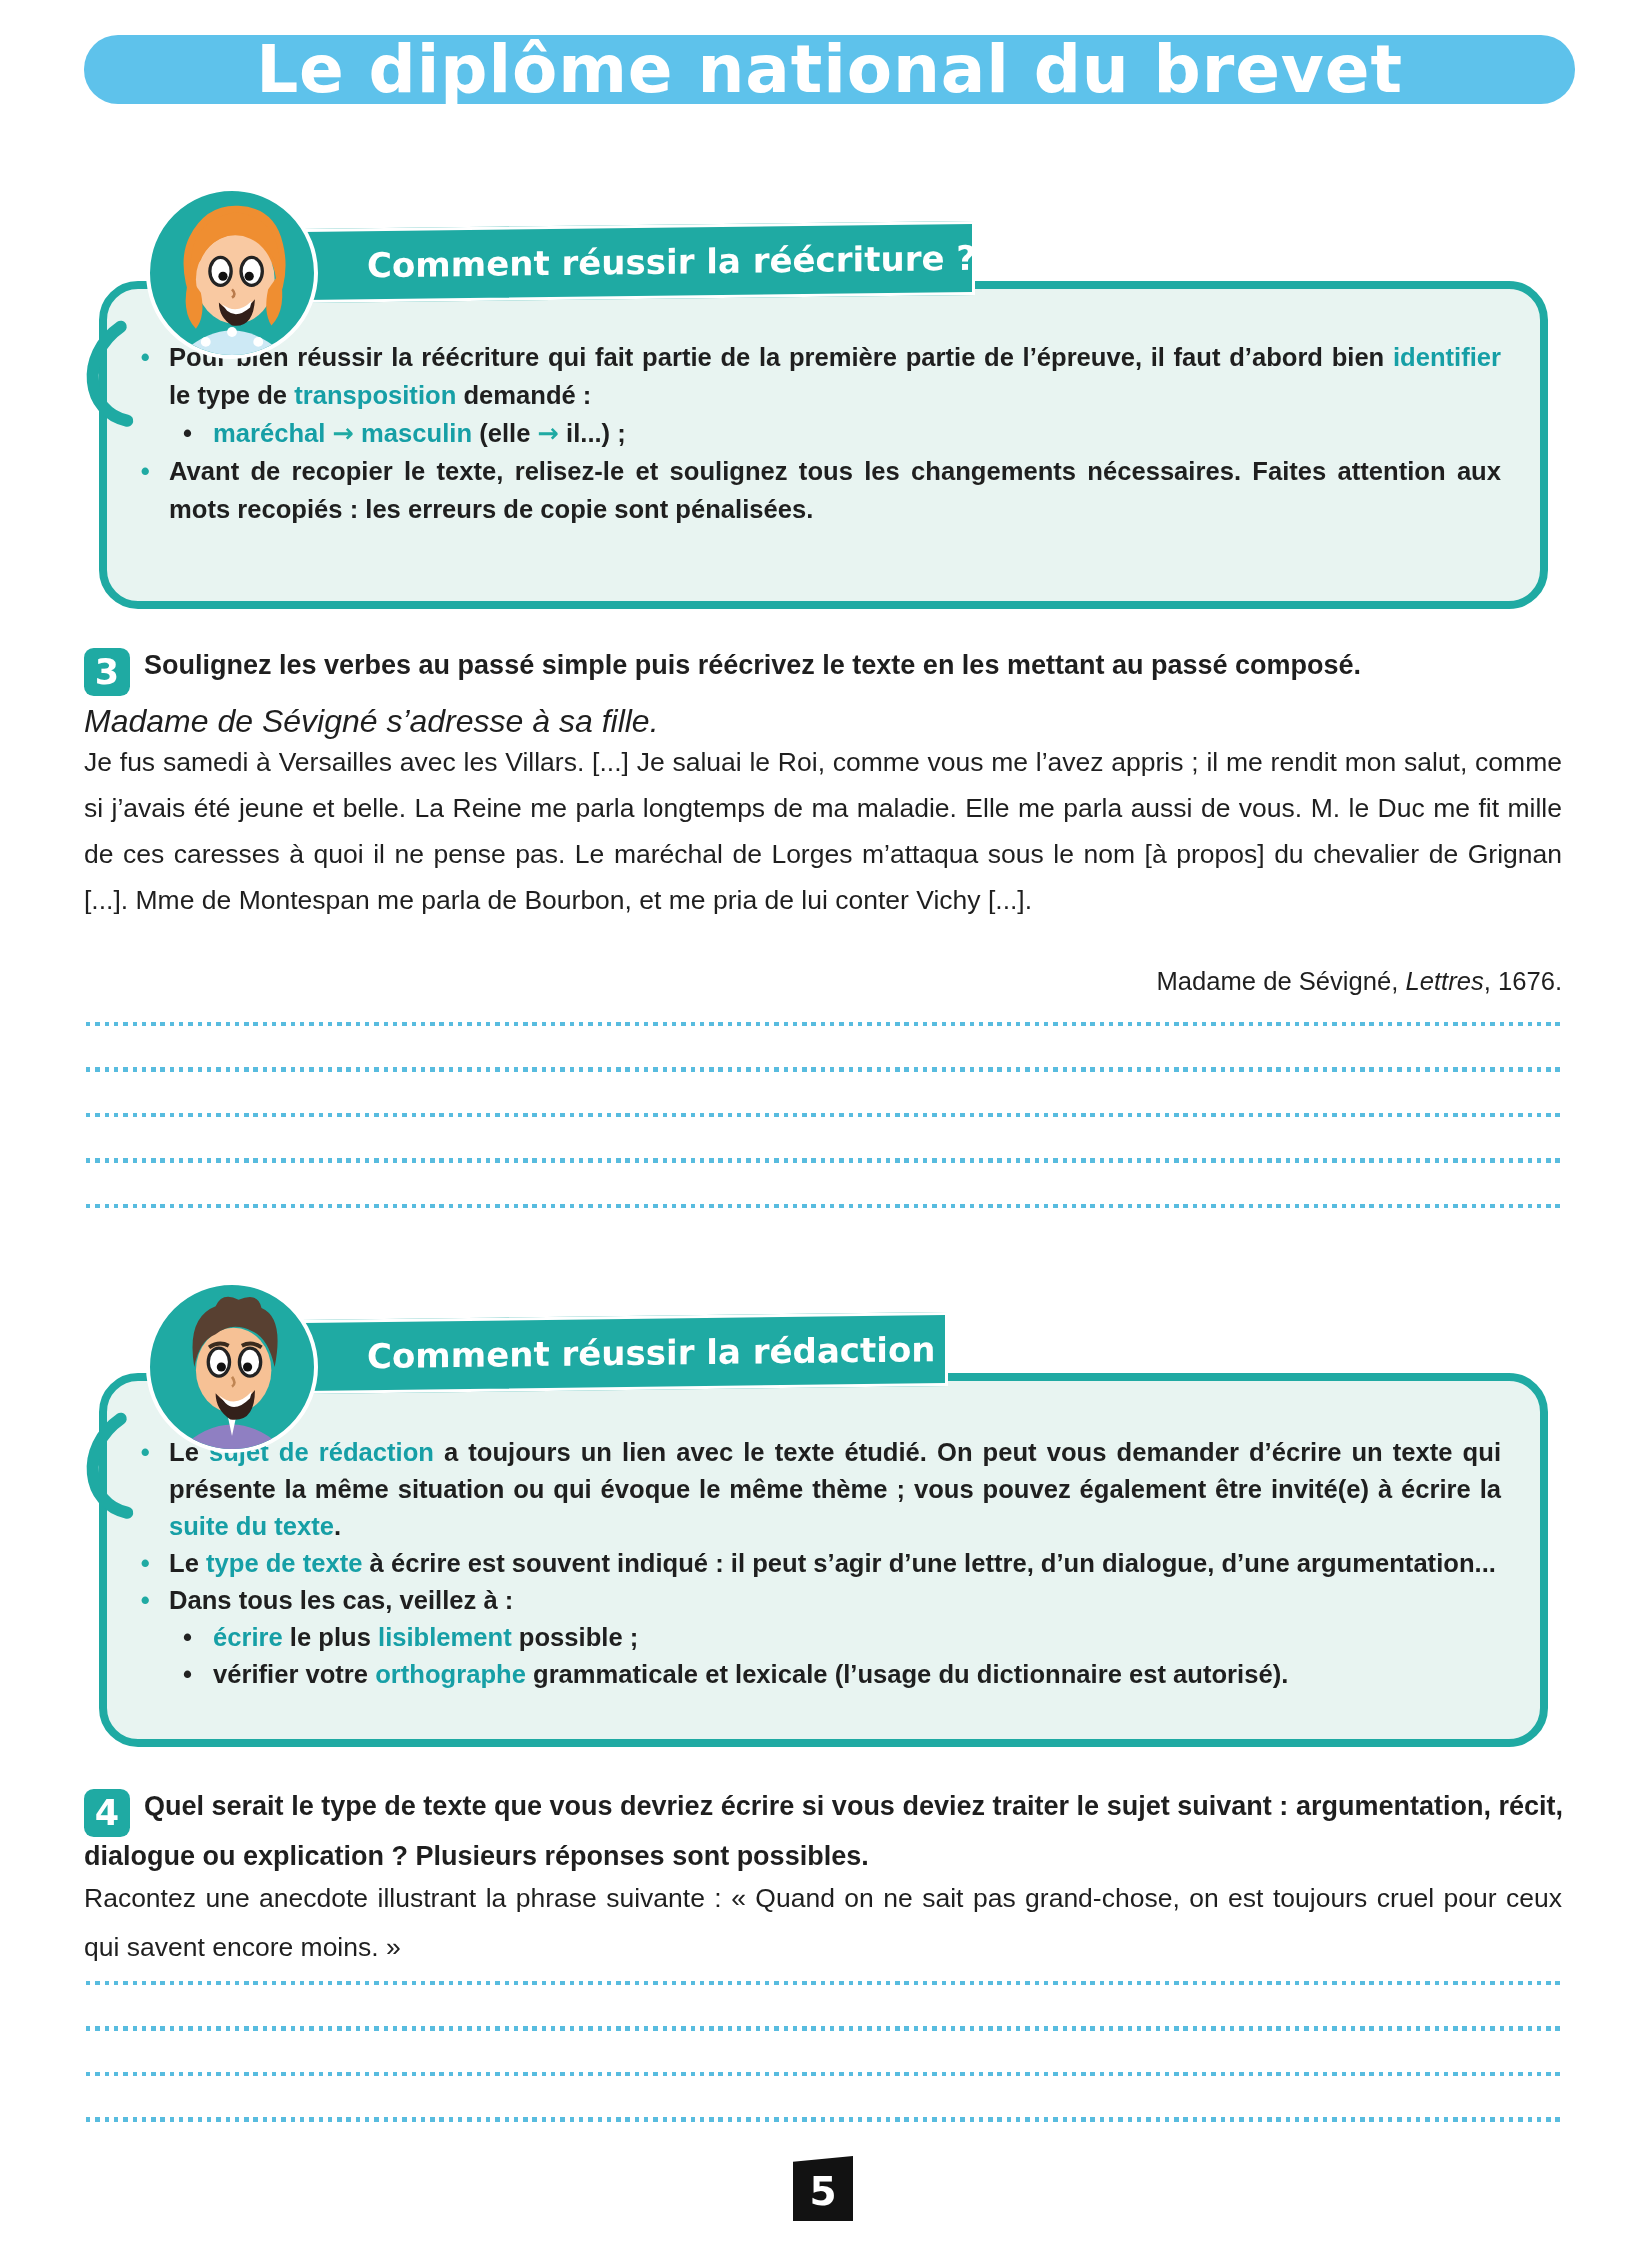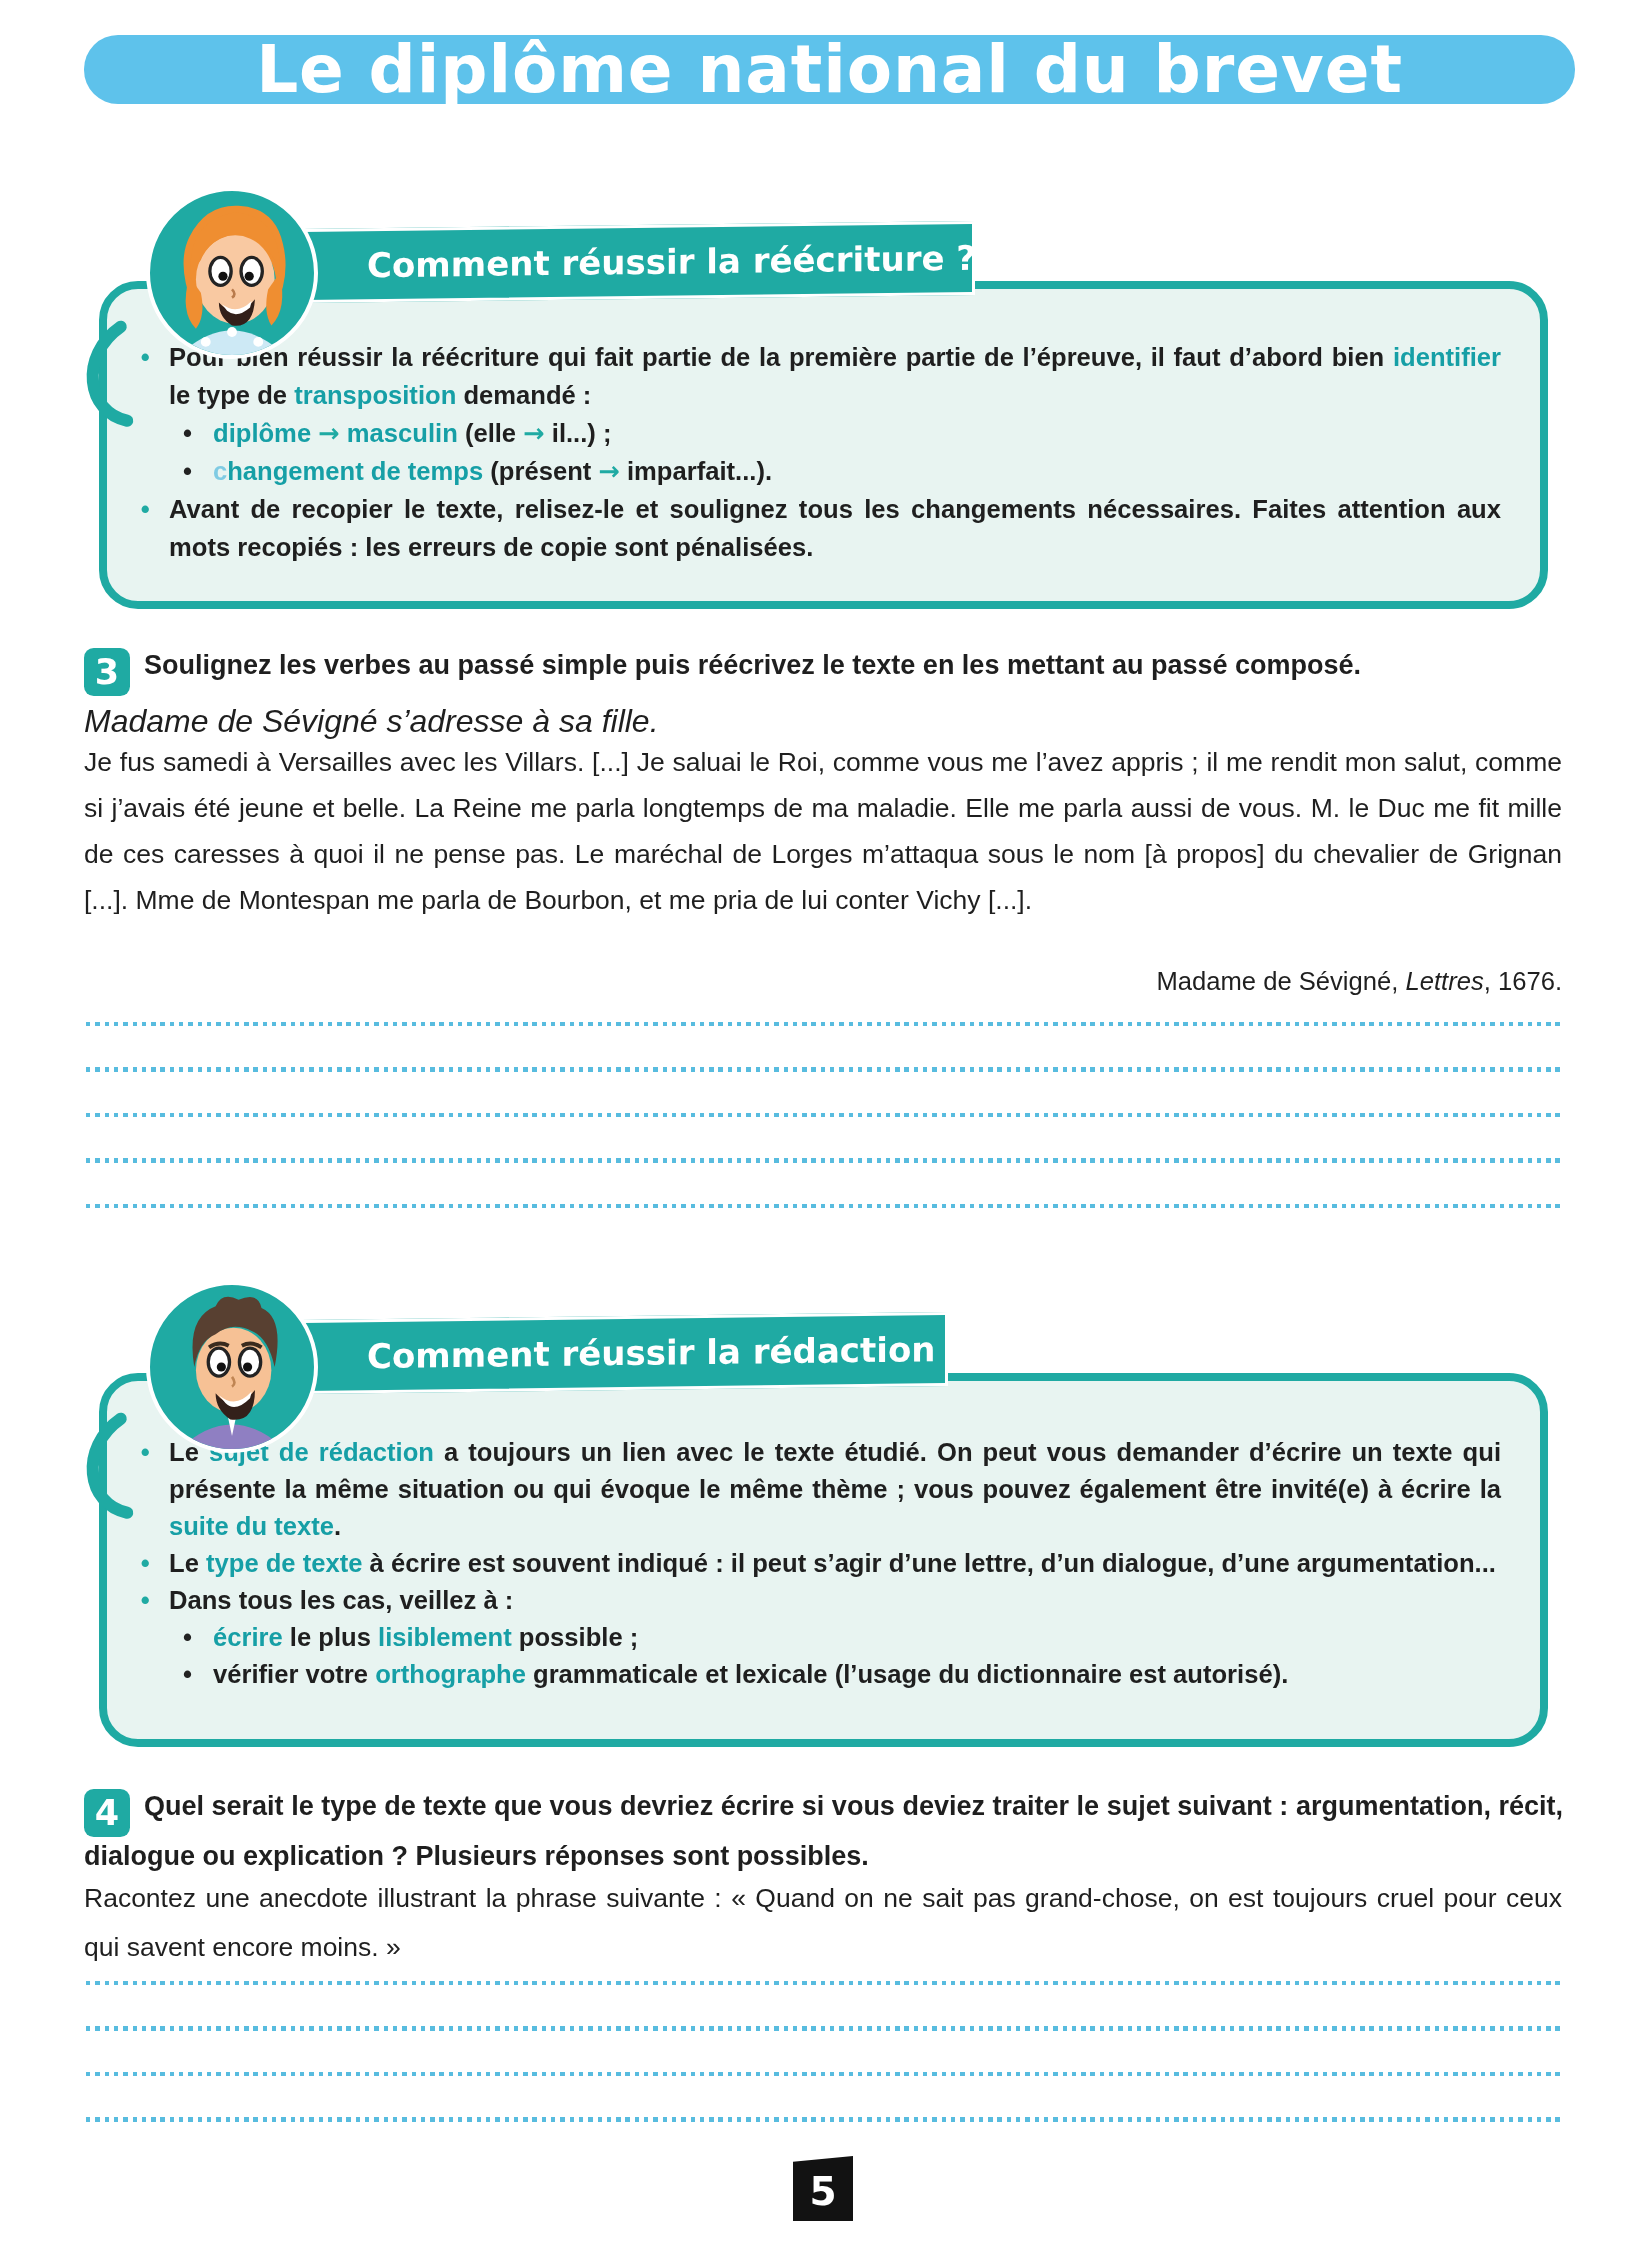--- a/index.html
+++ b/index.html
@@ -156,22 +156,21 @@
     <h1>Le diplôme national du brevet</h1>
   </div>
 
   <svg class="tail tail-1" viewBox="0 0 100 160">
     <path d="M78 150 C28 140 18 70 70 34" fill="none" stroke="#1FAAA3" stroke-width="15" stroke-linecap="round"></path>
   </svg>
 
   <div class="tip-box tip-box-1">
     <div class="tip-content">
       <p class="lv1"><span>Pour bien réussir la réécriture qui fait partie de la première partie de l’épreuve, il faut d’abord bien </span><span class="kw">identifier</span><span> le type de </span><span class="kw">transposition</span><span> demandé&nbsp;:</span></p>
-      <p class="lv2"><span class="kw">diplôme</span><span> </span><span class="ar">→</span><span> </span><span class="kw">masculin</span><span> (elle </span><span class="ar">→</span><span> il...)&nbsp;;</span></p>
-      <p class="lv2"><span class="kwl">c</span><span class="kw">hangement de temps</span><span> (présent </span><span class="ar">→</span><span> imparfait...).</span></p>
+      <p class="lv2"><span class="kw">maréchal</span><span> </span><span class="ar">→</span><span> </span><span class="kw">masculin</span><span> (elle </span><span class="ar">→</span><span> il...)&nbsp;;</span></p>
       <p class="lv1"><span>Avant de recopier le texte, relisez-le et soulignez tous les changements nécessaires. Faites attention aux mots recopiés&nbsp;: les erreurs de copie sont pénalisées.</span></p>
     </div>
   </div>
 
   <div class="tip-banner tip-banner-1">
     <h2 class="tip-heading">Comment réussir la réécriture&nbsp;?</h2>
   </div>
 
   <div class="avatar avatar-1">
     <svg viewBox="0 0 100 100">

